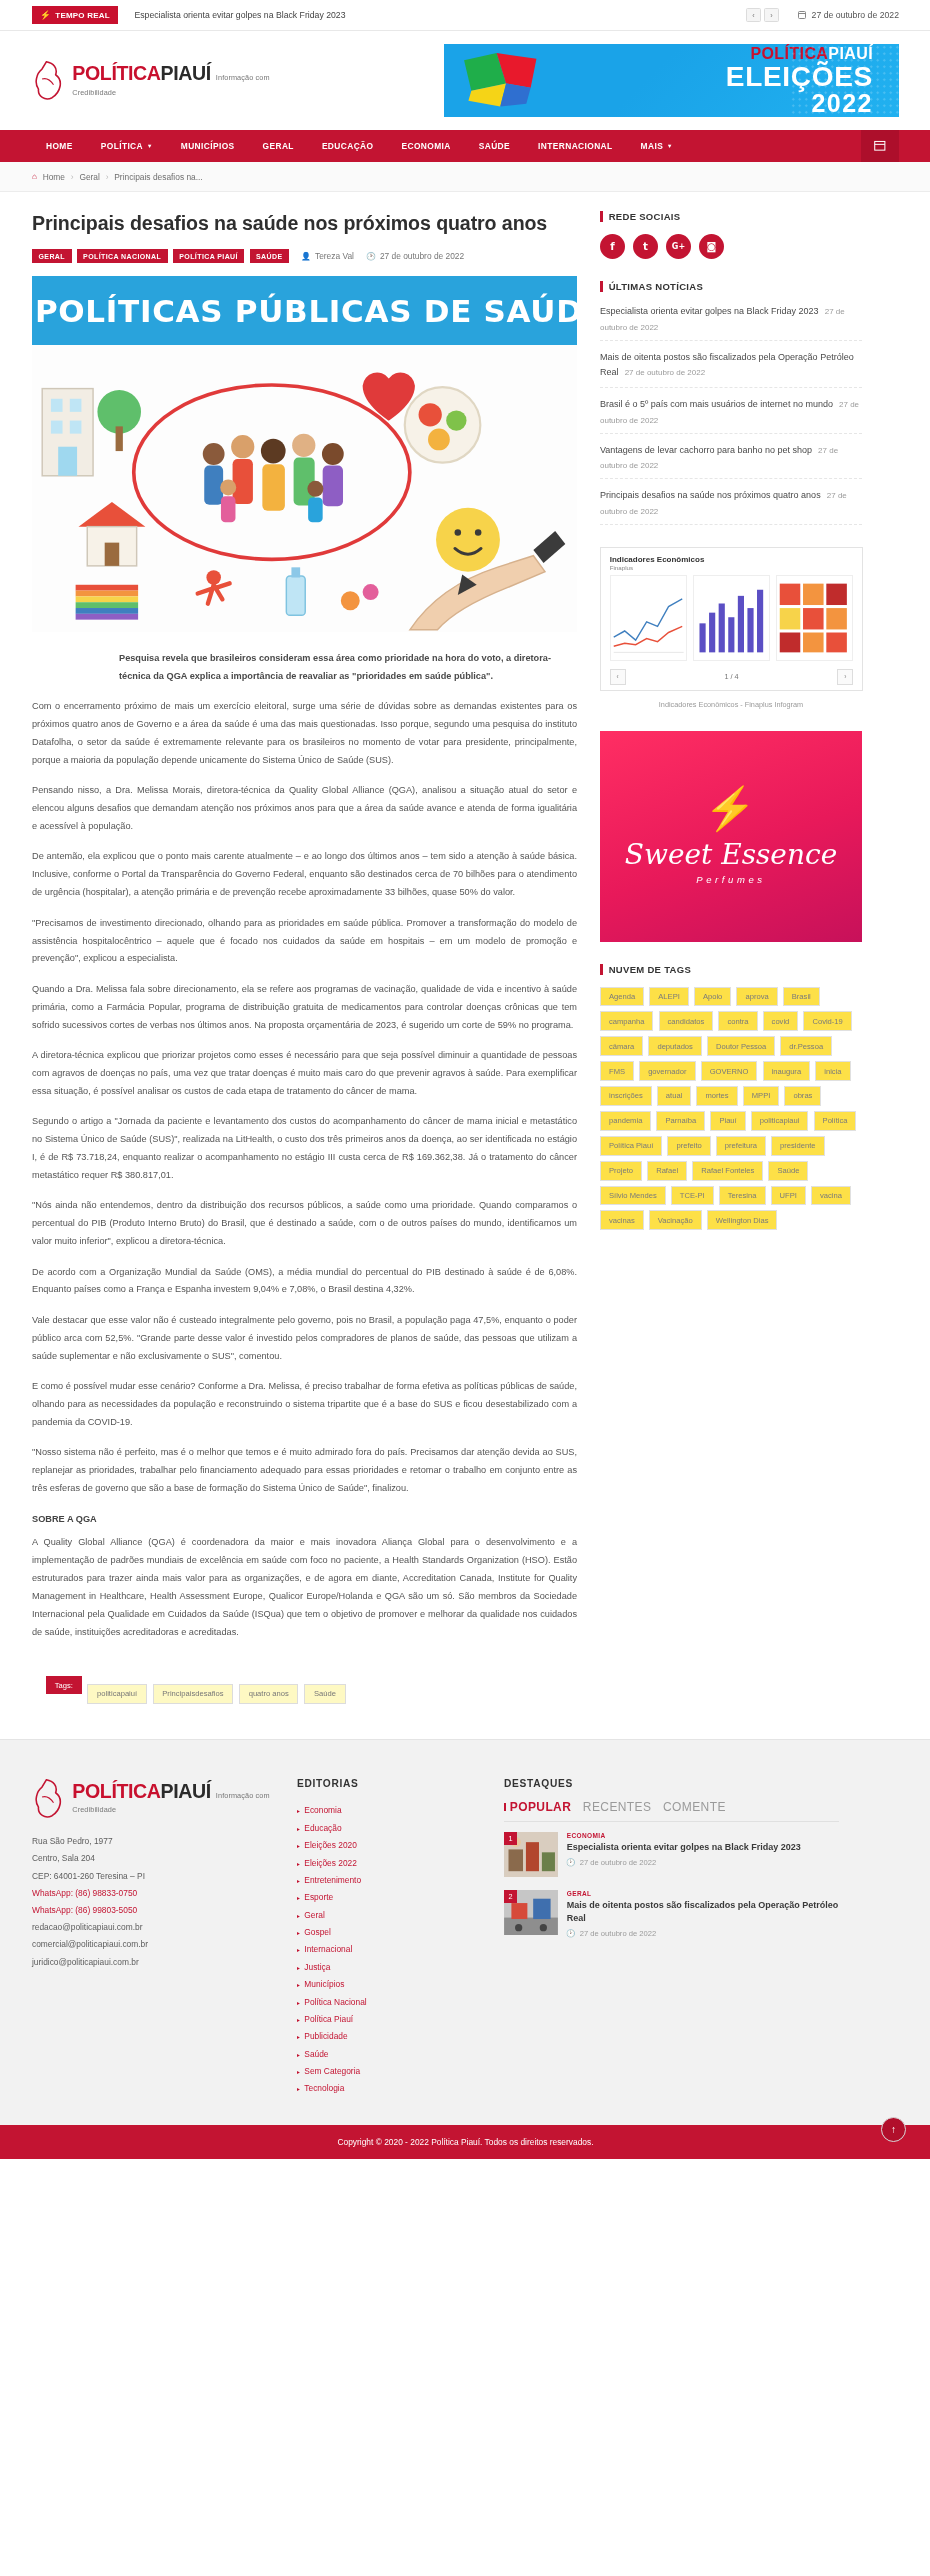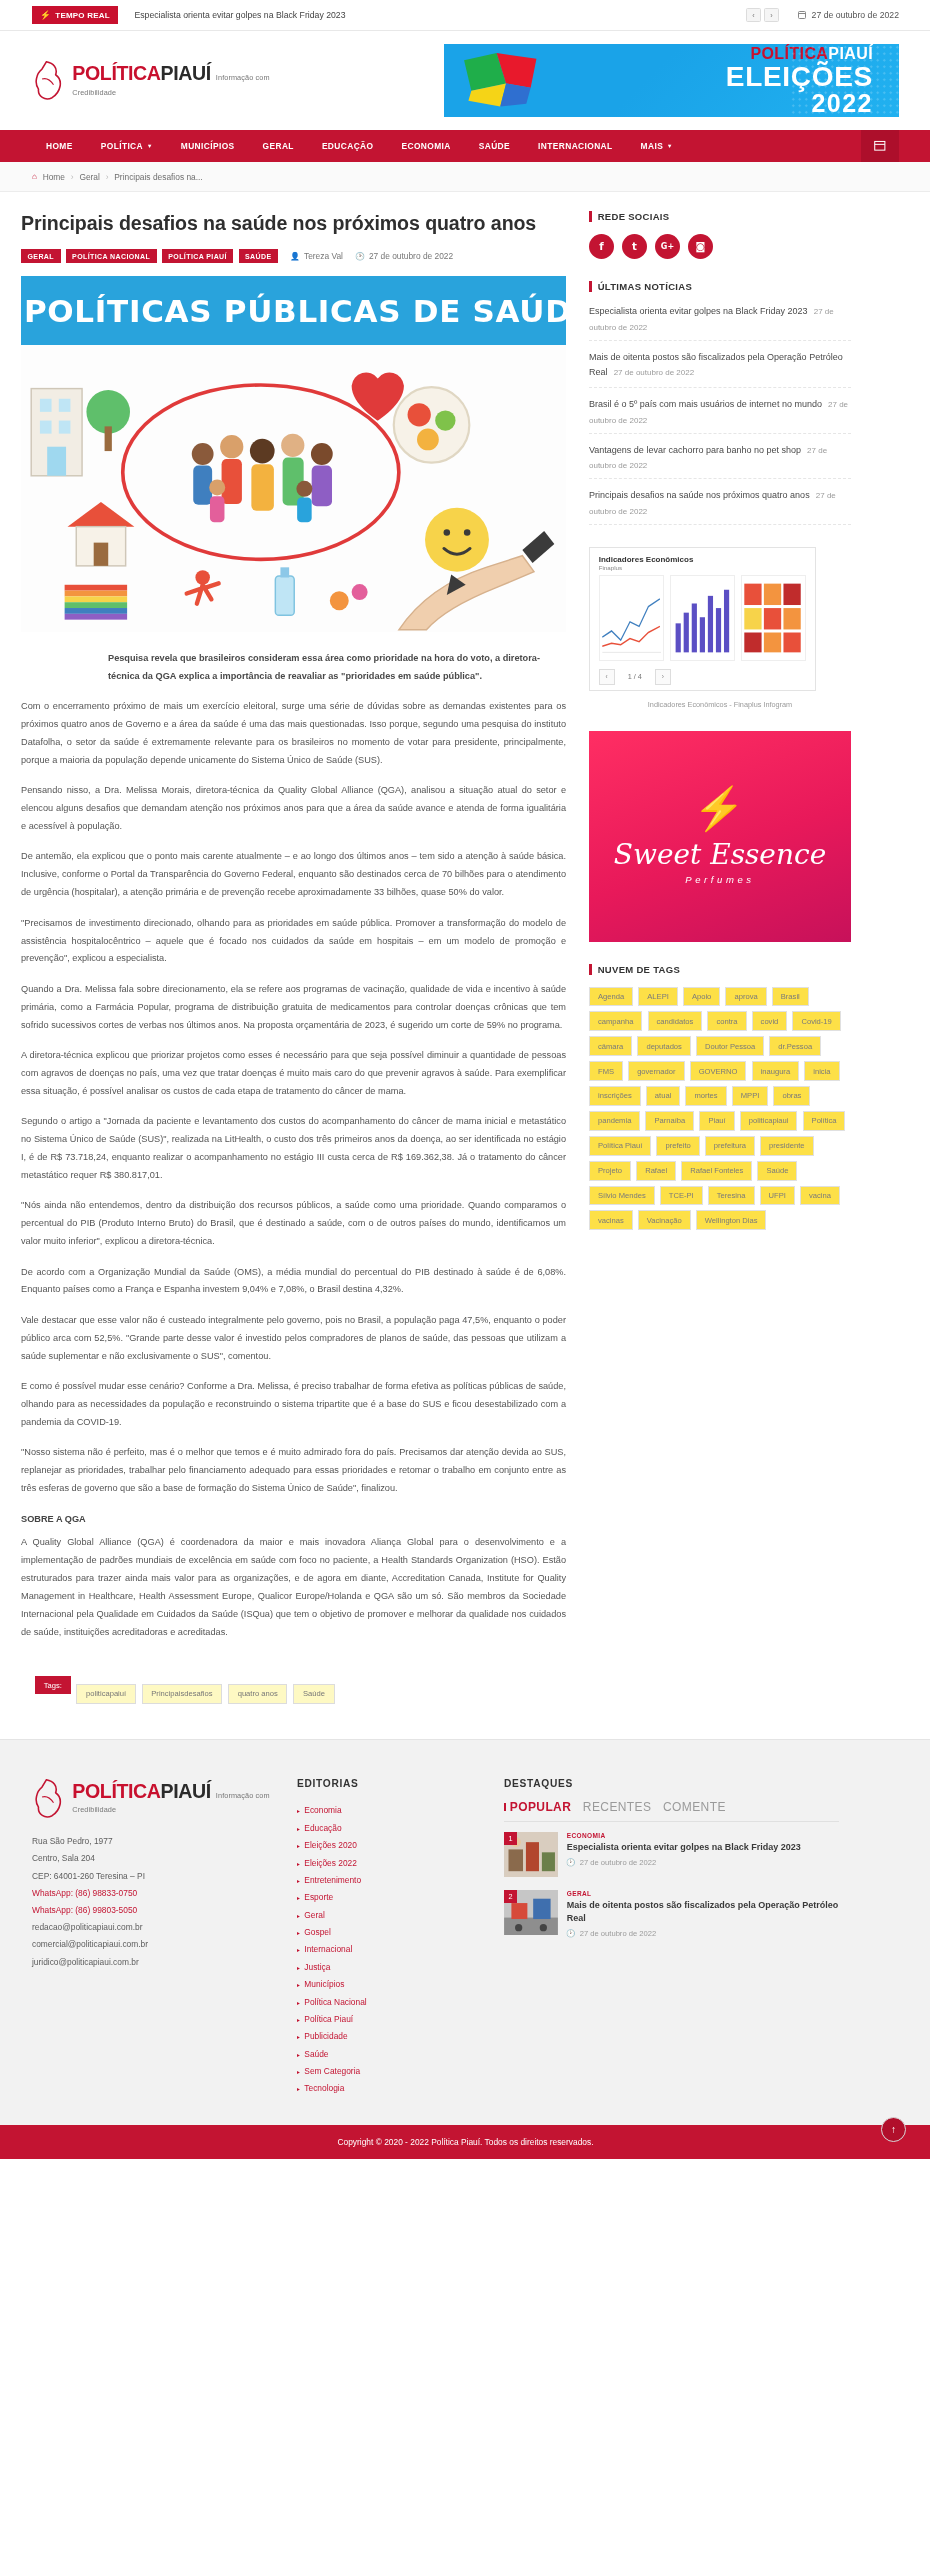--- a/index.html
+++ b/index.html
@@ -180,21 +180,21 @@
     display: flex;
     align-items: center;
     gap: 5.8px;
   }
   .crumbs .home-ico { color: #c31432; font-size: 8px; }
   .crumbs .sep { color: #bbb; }
 
   
   .wrap {
     display: flex;
-    padding: 19px 32px 35px 21px;
+    padding: 19px 32px 35px 32px;
     gap: 23px;
     align-items: flex-start;
   }
   .content { width: 545px; }
   .sidebar { width: 262px; }
 
   h1.post-title {
     font-size: 19.6px;
     line-height: 1.28;
     color: #2f2f2f;
@@ -334,30 +334,30 @@
     line-height: 1.6;
   }
   .news-date {
     font-size: 8px;
     color: #9b9b9b;
     margin-left: 2.9px;
   }
 
   .infogram {
     border: 0.7px solid #e3e3e3;
-    width: 227px;
+    width: 263px;
     background: #fff;
     padding: 7.3px 8.7px 5.8px;
   }
   .ig-title { font-size: 8px; font-weight: bold; color: #333; }
   .ig-sub { font-size: 6.2px; color: #888; margin-bottom: 4.4px; }
   .ig-charts { display: flex; gap: 5.8px; height: 86px; }
   .ig-panel { flex: 1; border: 0.7px solid #eee; position: relative; }
   .ig-footer {
-    display: flex; align-items: center; justify-content: flex-start;
+    display: flex; align-items: center; justify-content: space-between;
     gap: 13px; margin-top: 7.3px;
   }
   .ig-btn {
     width: 16px; height: 16px; border: 0.7px solid #ddd;
     display: flex; align-items: center; justify-content: center;
     font-size: 6.5px; color: #888; background: #fafafa;
   }
   .ig-page { font-size: 7.3px; color: #777; }
   .ig-caption {
     text-align: center; font-size: 7.3px; color: #9a9a9a; margin-top: 8.7px;

